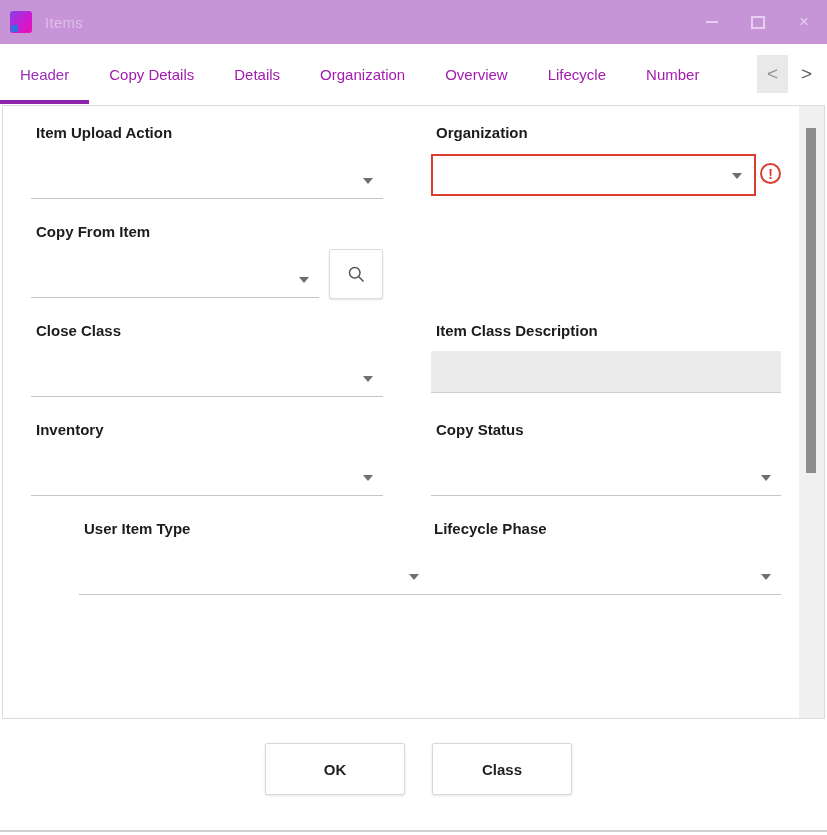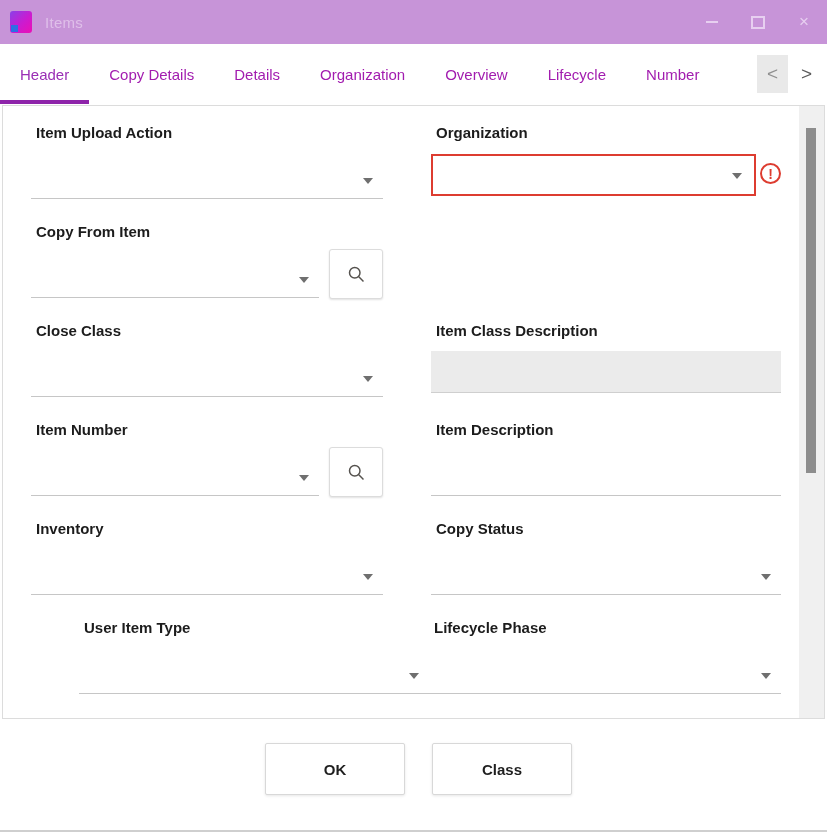--- a/index.html
+++ b/index.html
@@ -174,43 +174,20 @@
           </div>
         </div>
         <div class="cell rcol">
           <span class="flabel">Item Class Description</span>
           <div class="filled">
             <span class="val"></span>
           </div>
         </div>
       </div>
 
-      <div class="row">
-        <div class="cell">
-          <span class="flabel">Item Number</span>
-          <div class="hflex">
-            <div class="uline short">
-              <span class="val"></span>
-              <span class="arrow"></span>
-            </div>
-            <button class="search-btn">
-              <svg width="21" height="21" viewBox="0 0 24 24">
-                <circle cx="10" cy="10" r="6" fill="none" stroke="#55524e" stroke-width="1.7"></circle>
-                <line x1="14.6" y1="14.6" x2="20" y2="20" stroke="#55524e" stroke-width="1.7"></line>
-              </svg>
-            </button>
-          </div>
-        </div>
-        <div class="cell rcol">
-          <span class="flabel">Item Description</span>
-          <div class="uline">
-            <span class="val"></span>
-          </div>
-        </div>
-      </div>
 
       <div class="row">
         <div class="cell">
           <span class="flabel">Inventory</span>
           <div class="uline">
             <span class="val"></span>
             <span class="arrow"></span>
           </div>
         </div>
         <div class="cell rcol">

